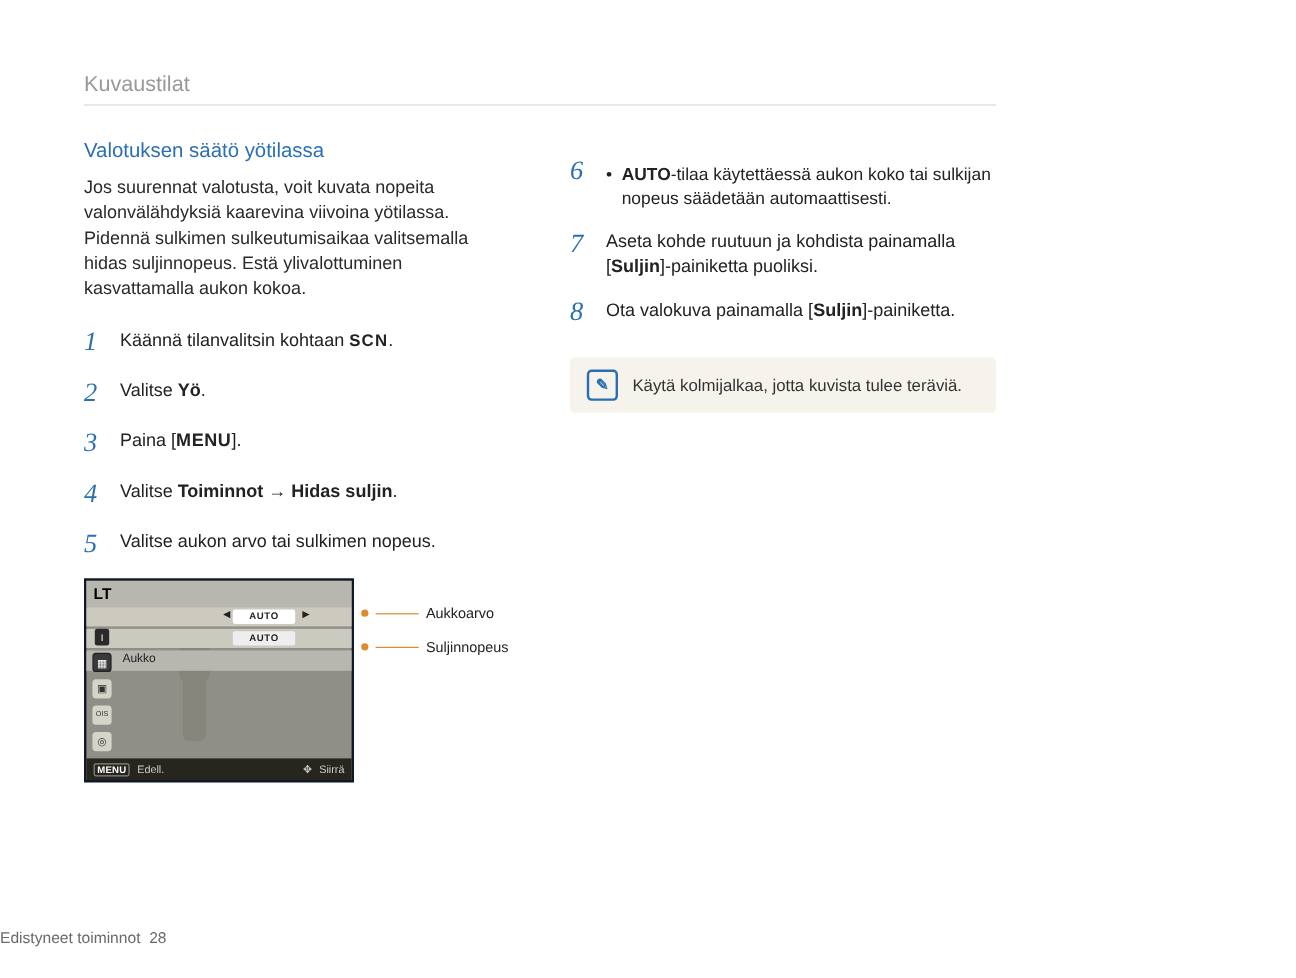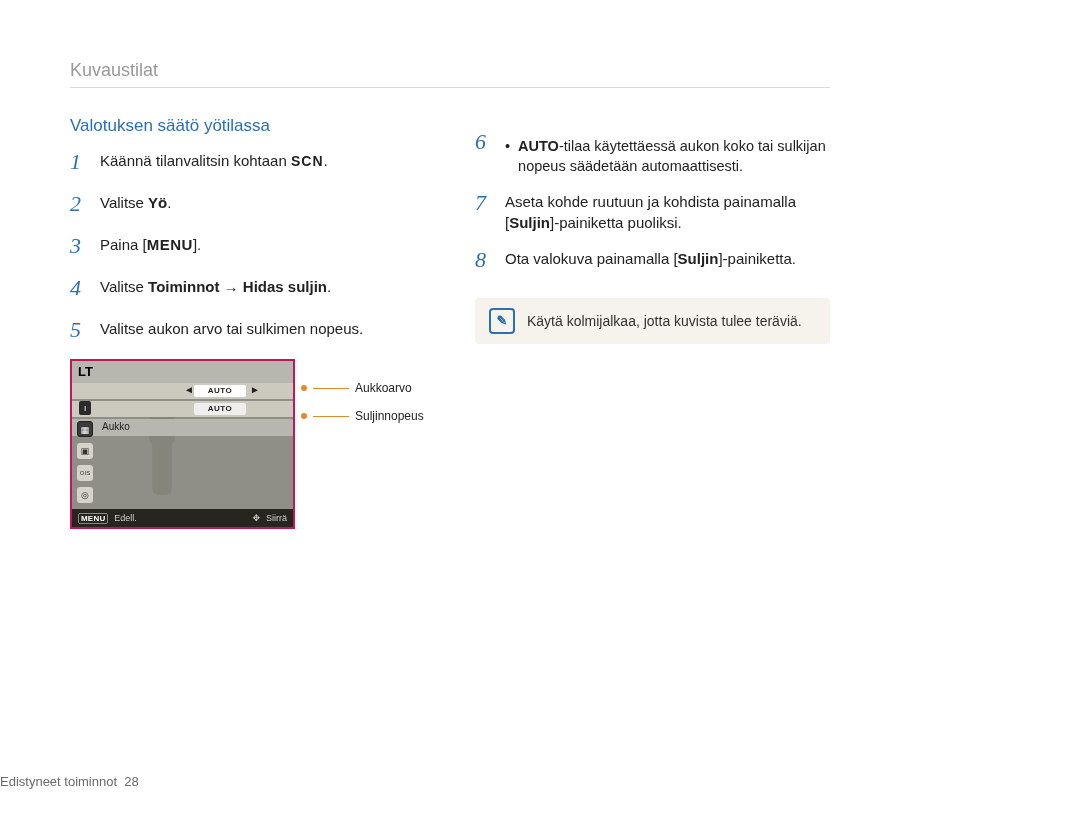--- a/index.html
+++ b/index.html
@@ -116,21 +116,21 @@
   
   .diagram-wrap {
     margin-top: 14px;
     display: flex;
     align-items: flex-start;
     gap: 6px;
   }
   .lcd {
     width: 225px;
     height: 170px;
-    border: 2px solid #be185d;
+    border: 2px solid #0f172a;
     background: #8f8f87;
     position: relative;
     box-sizing: border-box;
     font-size: 10px;
     color: #222;
   }
   .lcd .topbar {
     position: absolute;
     left: 0; top: 0; right: 0;
     height: 22px;
@@ -270,20 +270,21 @@
 </head>
 <body>
 
 <div class="page">
   <div class="breadcrumb">Kuvaustilat</div>
   <hr class="hr">
 
   <div class="columns">
     <div class="col-left">
       <h2 class="section-title">Valotuksen säätö yötilassa</h2>
+      <p class="intro">Jos suurennat valotusta, voit kuvata nopeita valonvälähdyksiä kaarevina viivoina yötilassa. Pidennä sulkimen sulkeutumisaikaa valitsemalla hidas suljinnopeus. Estä ylivalottuminen kasvattamalla aukon kokoa.</p>
 
       <div class="step">
         <div class="step-num">1</div>
         <div class="step-body">
           <span>Käännä tilanvalitsin kohtaan </span><span class="scn">SCN</span><span>.</span>
         </div>
       </div>
 
       <div class="step">
         <div class="step-num">2</div>

